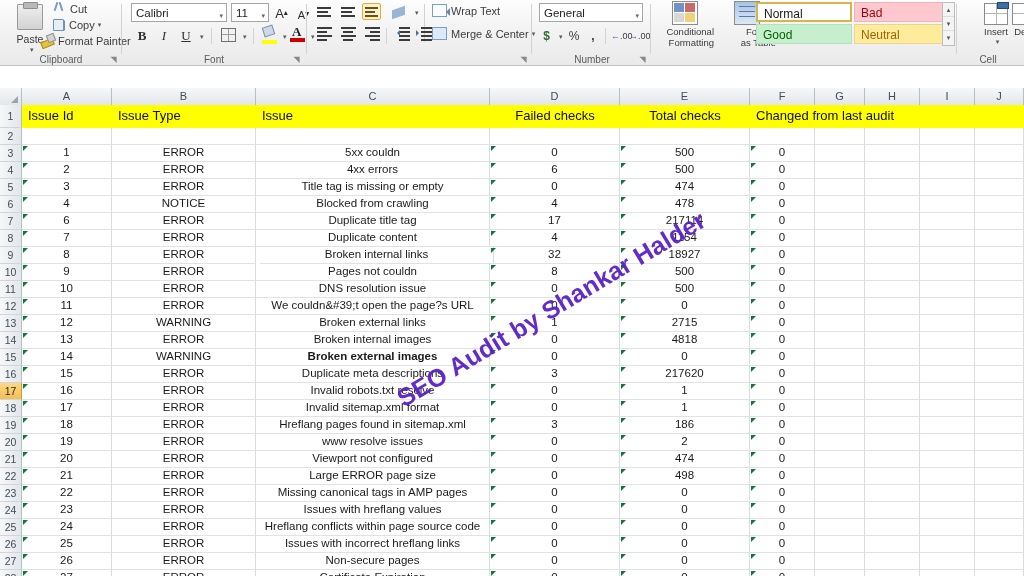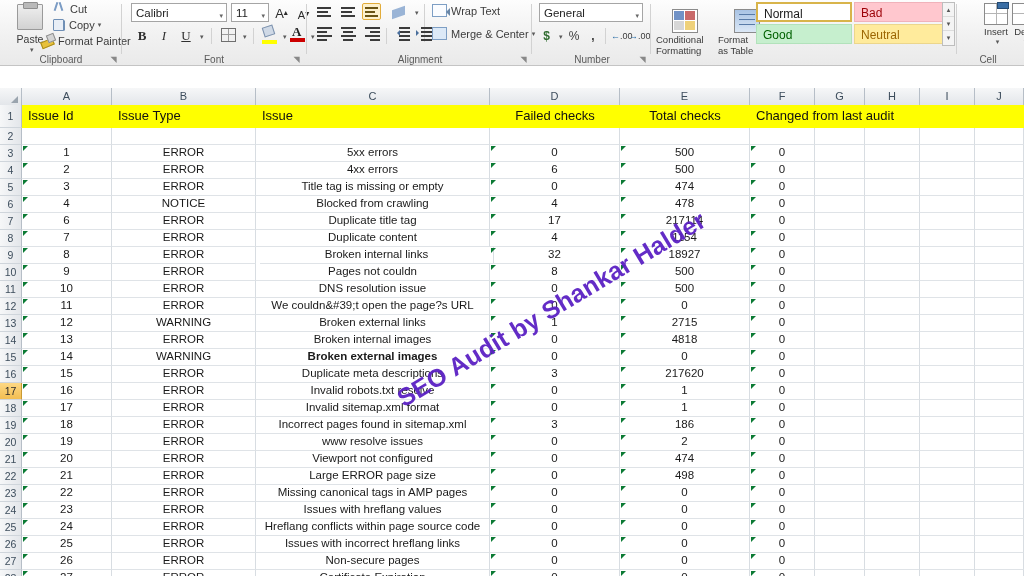--- a/index.html
+++ b/index.html
@@ -153,21 +153,21 @@
     font-size: 11.5px; color: #222; padding: 2px 4px; height: 19px; line-height: 14px;
   }
   .nbtn {
     position: absolute; text-align: center; font-size: 12px; color: #2f6b2f;
     line-height: 20px; height: 20px;
   }
   .nbtn.dec { color: #3b3b3b; font-size: 9px; }
 
   
   .cf-btn, .ft-btn {
-    position: absolute; top: 8px; width: 58px; text-align: left;
+    position: absolute; top: 0; width: 58px; text-align: right;
   }
   .cf-ico {
     width: 26px; height: 24px; margin: 1px auto 0; position: relative;
     border: 1px solid #8b8b8b; background: #fff;
   }
   .cf-ico .c1 { position: absolute; left: 1px; top: 1px; width: 10px; height: 9px; background: #7192c6; }
   .cf-ico .c2 { position: absolute; left: 12px; top: 1px; width: 10px; height: 9px; background: #c96a6a; }
   .cf-ico .c3 { position: absolute; left: 1px; top: 11px; width: 10px; height: 9px; background: #d7d7d7; }
   .cf-ico .c4 { position: absolute; left: 12px; top: 11px; width: 10px; height: 9px; background: #efd17a; }
   .ft-ico {
@@ -425,21 +425,20 @@
       <div class="align-ico" style="left:108px;top:27px">
         <i style="top:0;left:5px;width:11px"></i>
           <i style="top:4px;left:5px;width:11px"></i>
           <i style="top:8px;left:5px;width:11px"></i>
           <i style="top:12px;left:5px;width:11px"></i>
         <div style="position:absolute;left:0;top:3px;border:3px solid transparent;border-left-color:#4a6f9c"></div>
       </div>
       <div class="mini-row" style="left:124px;top:26px">
         <span class="merge-ico"></span><span>Merge &amp; Center</span><span class="caret">▾</span>
       </div>
-      <div class="rgroup-label">Alignment</div>
       <div class="dlg-launch">◥</div>
       <div class="rgroup-sep" style="right:0"></div>
     </div>
 
     <div class="rgroup" style="left:533px;width:118px">
       <div class="numfmt" style="left:6px;top:3px;width:104px">
         <span>General</span>
         <span class="arw" style="position:absolute;right:3px;top:5px;font-size:7px;color:#666">▾</span>
       </div>
       <div class="nbtn" style="left:7px;top:26px;width:13px;font-weight:bold">
@@ -582,21 +581,21 @@
         <div class="cell " style="left: 815px; width: 50px; top: 40px; height: 17px; line-height: 15px;"></div>
         <div class="cell " style="left: 865px; width: 55px; top: 40px; height: 17px; line-height: 15px;"></div>
         <div class="cell " style="left: 920px; width: 55px; top: 40px; height: 17px; line-height: 15px;"></div>
         <div class="cell " style="left: 975px; width: 49px; top: 40px; height: 17px; line-height: 15px;"></div>
         <div class="cmt-flag" style="left: 23px; top: 58px;"></div>
         <div class="cmt-flag" style="left: 491px; top: 58px;"></div>
         <div class="cmt-flag" style="left: 621px; top: 58px;"></div>
         <div class="cmt-flag" style="left: 751px; top: 58px;"></div>
         <div class="cell num" style="left: 22px; width: 90px; top: 57px; height: 17px; line-height: 15px;">1</div>
         <div class="cell ctr" style="left: 112px; width: 144px; top: 57px; height: 17px; line-height: 15px;">ERROR</div>
-        <div class="cell ctr" style="left: 256px; width: 234px; top: 57px; height: 17px; line-height: 15px;">5xx errors</div>
+        <div class="cell ctr" style="left: 256px; width: 234px; top: 57px; height: 17px; line-height: 15px;">5xx couldn</div>
         <div class="cell num" style="left: 490px; width: 130px; top: 57px; height: 17px; line-height: 15px;">0</div>
         <div class="cell num" style="left: 620px; width: 130px; top: 57px; height: 17px; line-height: 15px;">500</div>
         <div class="cell num" style="left: 750px; width: 65px; top: 57px; height: 17px; line-height: 15px;">0</div>
         <div class="cell " style="left: 815px; width: 50px; top: 57px; height: 17px; line-height: 15px;"></div>
         <div class="cell " style="left: 865px; width: 55px; top: 57px; height: 17px; line-height: 15px;"></div>
         <div class="cell " style="left: 920px; width: 55px; top: 57px; height: 17px; line-height: 15px;"></div>
         <div class="cell " style="left: 975px; width: 49px; top: 57px; height: 17px; line-height: 15px;"></div>
         <div class="cmt-flag" style="left: 23px; top: 75px;"></div>
         <div class="cmt-flag" style="left: 491px; top: 75px;"></div>
         <div class="cmt-flag" style="left: 621px; top: 75px;"></div>
@@ -806,21 +805,21 @@
         <div class="cell " style="left: 815px; width: 50px; top: 312px; height: 17px; line-height: 15px;"></div>
         <div class="cell " style="left: 865px; width: 55px; top: 312px; height: 17px; line-height: 15px;"></div>
         <div class="cell " style="left: 920px; width: 55px; top: 312px; height: 17px; line-height: 15px;"></div>
         <div class="cell " style="left: 975px; width: 49px; top: 312px; height: 17px; line-height: 15px;"></div>
         <div class="cmt-flag" style="left: 23px; top: 330px;"></div>
         <div class="cmt-flag" style="left: 491px; top: 330px;"></div>
         <div class="cmt-flag" style="left: 621px; top: 330px;"></div>
         <div class="cmt-flag" style="left: 751px; top: 330px;"></div>
         <div class="cell num" style="left: 22px; width: 90px; top: 329px; height: 17px; line-height: 15px;">18</div>
         <div class="cell ctr" style="left: 112px; width: 144px; top: 329px; height: 17px; line-height: 15px;">ERROR</div>
-        <div class="cell ctr" style="left: 256px; width: 234px; top: 329px; height: 17px; line-height: 15px;">Incorrect pages found in sitemap.xml</div>
+        <div class="cell ctr" style="left: 256px; width: 234px; top: 329px; height: 17px; line-height: 15px;">Hreflang pages found in sitemap.xml</div>
         <div class="cell num" style="left: 490px; width: 130px; top: 329px; height: 17px; line-height: 15px;">3</div>
         <div class="cell num" style="left: 620px; width: 130px; top: 329px; height: 17px; line-height: 15px;">186</div>
         <div class="cell num" style="left: 750px; width: 65px; top: 329px; height: 17px; line-height: 15px;">0</div>
         <div class="cell " style="left: 815px; width: 50px; top: 329px; height: 17px; line-height: 15px;"></div>
         <div class="cell " style="left: 865px; width: 55px; top: 329px; height: 17px; line-height: 15px;"></div>
         <div class="cell " style="left: 920px; width: 55px; top: 329px; height: 17px; line-height: 15px;"></div>
         <div class="cell " style="left: 975px; width: 49px; top: 329px; height: 17px; line-height: 15px;"></div>
         <div class="cmt-flag" style="left: 23px; top: 347px;"></div>
         <div class="cmt-flag" style="left: 491px; top: 347px;"></div>
         <div class="cmt-flag" style="left: 621px; top: 347px;"></div>

